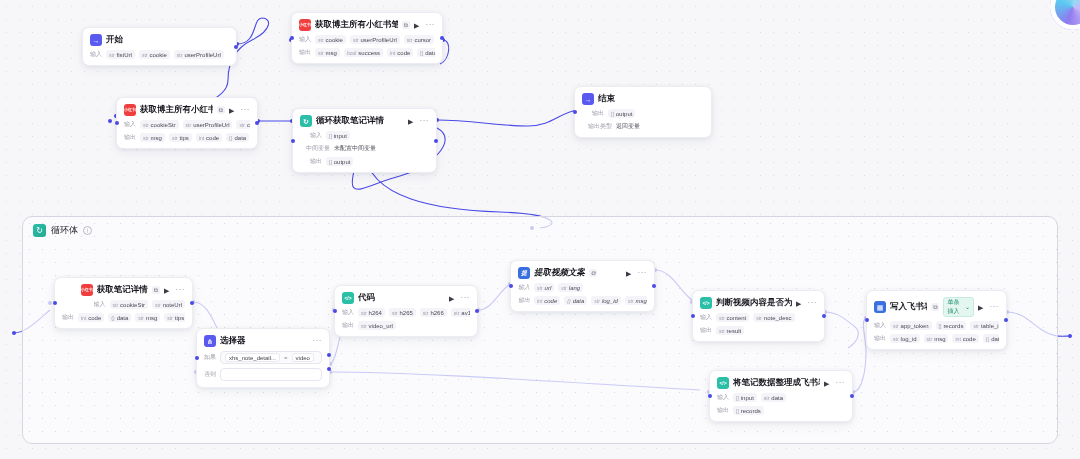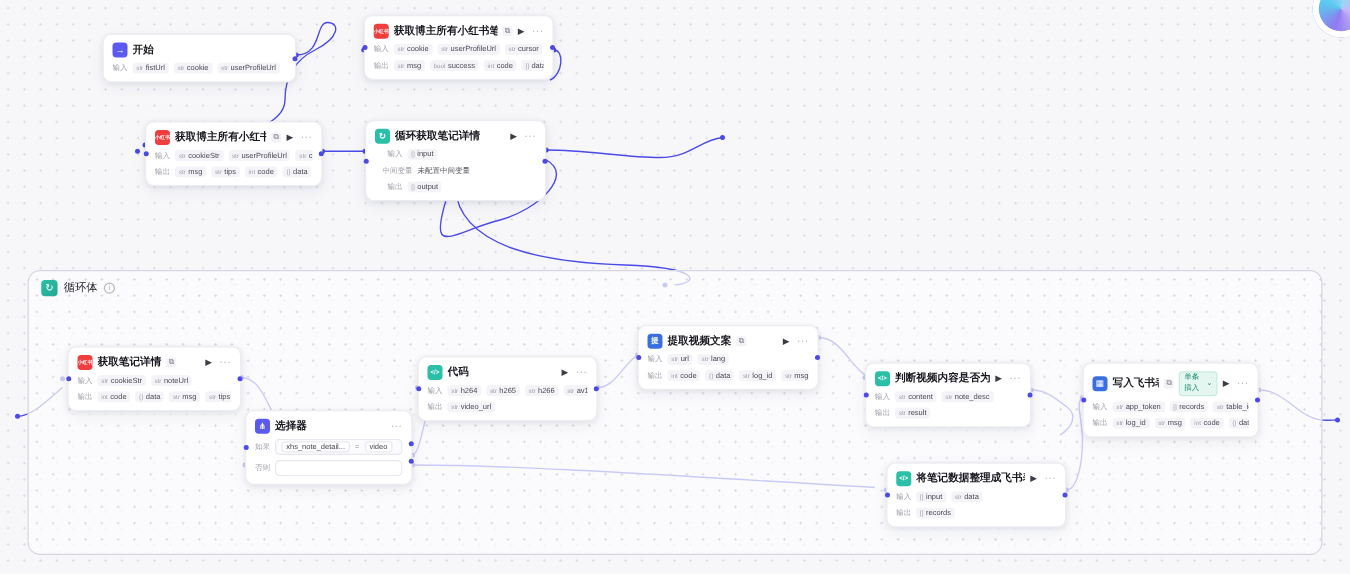--- a/index.html
+++ b/index.html
@@ -301,21 +301,21 @@
         </span>
       <span class="pill">
           <span class="pt">{}</span>
           <span>data</span>
         </span>
     </div>
     <span class="port l"></span>
     <span class="port r"></span>
   </div>
 
-  <div class="node" style="left:292px; top:96px; width:145px;">
+  <div class="node" style="left:292px; top:108px; width:145px;">
     <div class="n-head">
       <span class="n-ico" style="background:#2bbfa8;">↻</span>
       <span class="n-title">循环获取笔记详情</span>
       <span class="n-actions">
         <span class="n-play">▶</span>
         <span class="n-dots">···</span>
       </span>
     </div>
     <div class="n-row">
       <span class="n-lbl w">输入</span>
@@ -332,22 +332,40 @@
       <span class="n-lbl w">输出</span>
       <span class="pill">
           <span class="pt">[]</span>
           <span>output</span>
         </span>
     </div>
     <span class="port l"></span>
     <span class="port r"></span>
   </div>
 
-
-  <div class="node" style="left:54px; top:277px; width:139px;">
+  <div class="node" style="left:574px; top:86px; width:138px;">
+    <div class="n-head">
+      <span class="n-ico" style="background:#5a5af0;">→</span>
+      <span class="n-title">结束</span>
+    </div>
+    <div class="n-row">
+      <span class="n-lbl w">输出</span>
+      <span class="pill">
+          <span class="pt">[]</span>
+          <span>output</span>
+        </span>
+    </div>
+    <div class="n-row">
+      <span class="n-lbl w" style="width:30px;">输出类型</span>
+      <span class="n-note">返回变量</span>
+    </div>
+    <span class="port l"></span>
+  </div>
+
+  <div class="node" style="left:54px; top:277px; width:139px;align-items:flex-end;">
     <div class="n-head">
       <span class="n-ico" style="background:#f03e3e; font-size:4px;">小红书</span>
       <span class="n-title">获取笔记详情</span>
       <span class="n-chip">⧉</span>
       <span class="n-actions">
         <span class="n-play">▶</span>
         <span class="n-dots">···</span>
       </span>
     </div>
     <div class="n-row">
@@ -442,21 +460,21 @@
       <span class="n-lbl">输出</span>
       <span class="pill">
           <span class="pt">str</span>
           <span>video_url</span>
         </span>
     </div>
     <span class="port l"></span>
     <span class="port r"></span>
   </div>
 
-  <div class="node" style="left:510px; top:260px; width:145px;">
+  <div class="node" style="left:510px; top:260px; width:145px;font-style:italic;">
     <div class="n-head">
       <span class="n-ico" style="background:#3a6fe0; font-size:6px;">提</span>
       <span class="n-title">提取视频文案</span>
       <span class="n-chip">⧉</span>
       <span class="n-actions">
         <span class="n-play">▶</span>
         <span class="n-dots">···</span>
       </span>
     </div>
     <div class="n-row">

